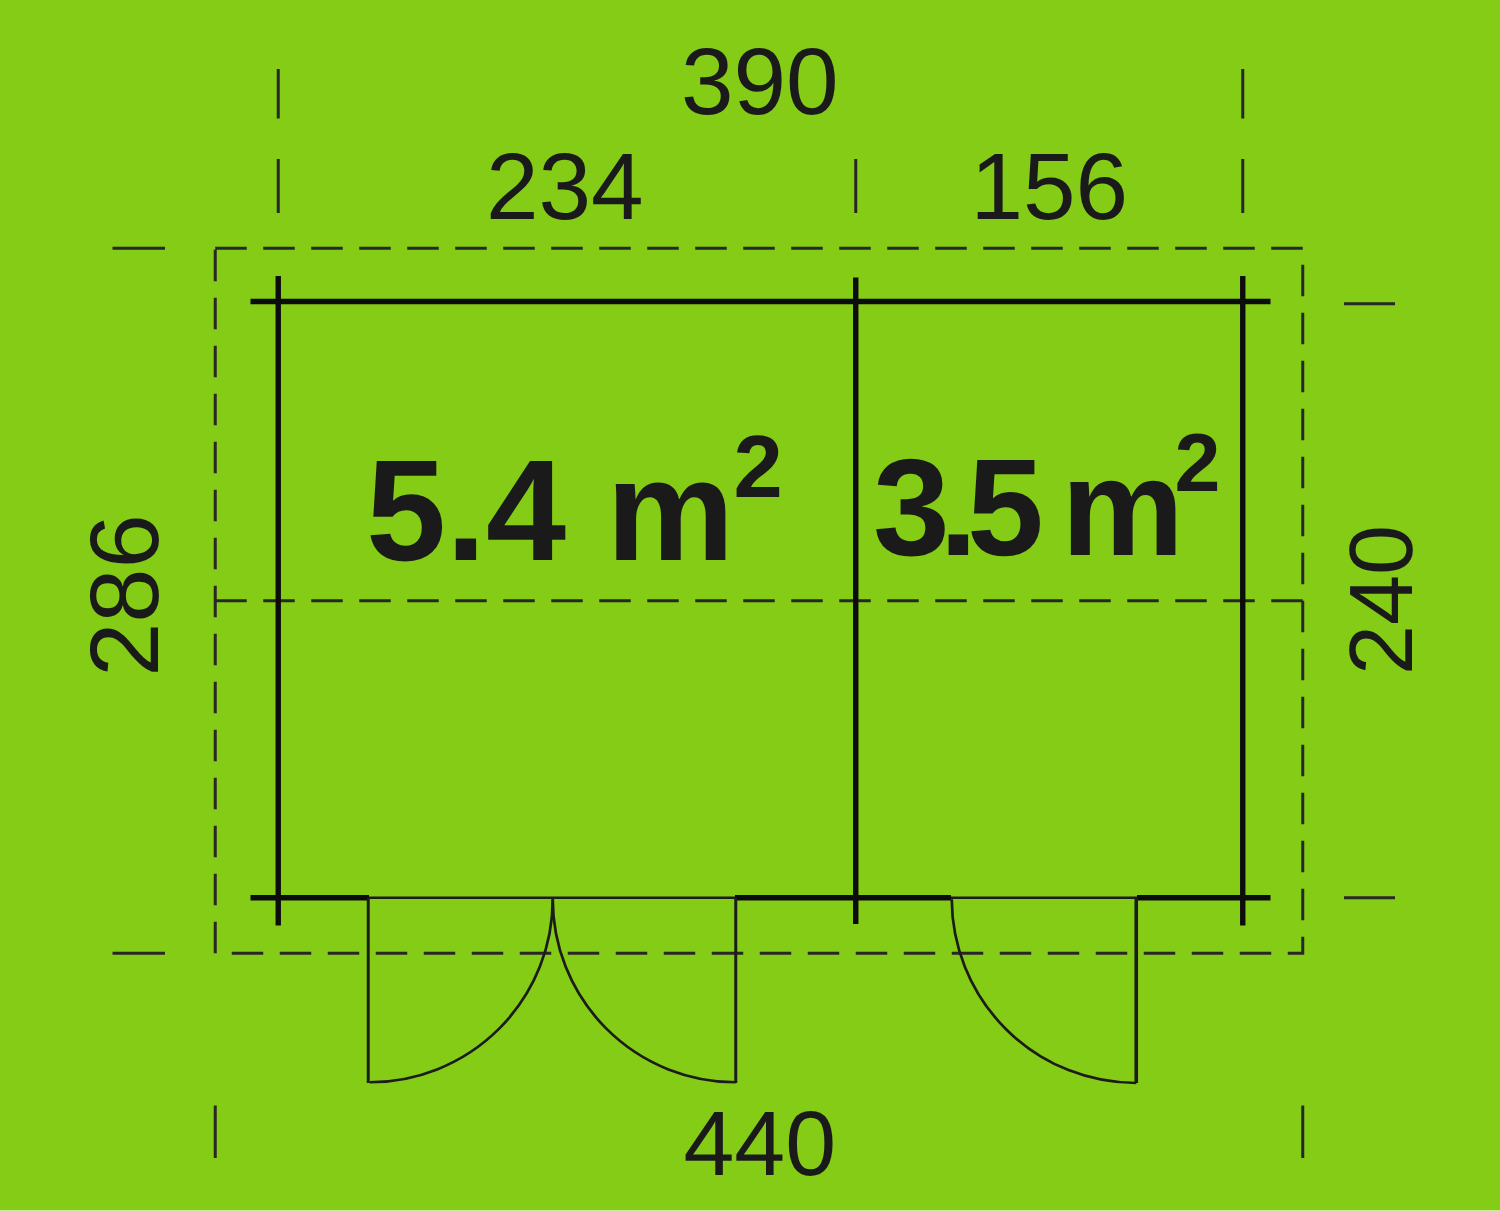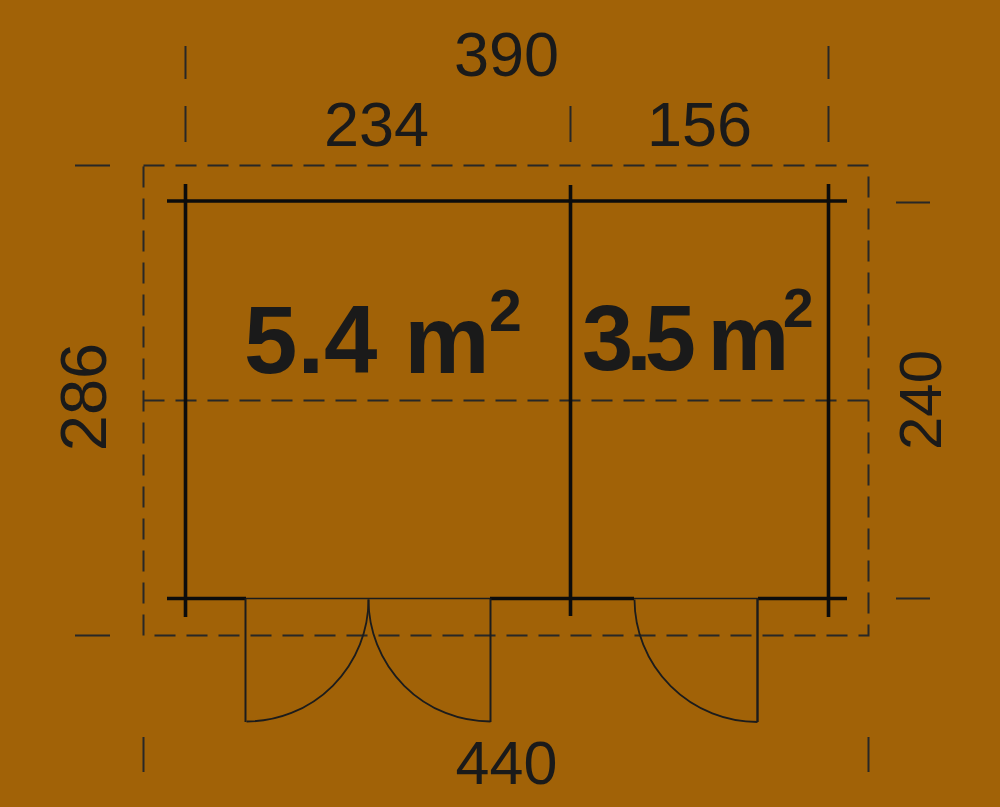--- a/index.html
+++ b/index.html
@@ -1,16 +1,16 @@
 <!DOCTYPE html>
 <html><head>
 <meta charset="utf-8">
 <style>
   html,body{margin:0;padding:0;background:#ffffff;}
-  .page{position:relative;width:1000px;height:807px;background:#a16207;overflow:hidden;}
+  .page{position:relative;width:1000px;height:807px;background:#84cc16;overflow:hidden;}
   text{font-family:"Liberation Sans", sans-serif;fill:#1a1a1a;}
 </style>
 </head>
 <body>
 <div class="page">
 <svg width="1000" height="807" viewBox="0 0 1000 807">
 
   <rect x="143.5" y="165.5" width="725" height="470" fill="none" stroke="#272727" stroke-width="2" stroke-dasharray="21 11"></rect>
 
   <line x1="143.5" y1="400.5" x2="868.5" y2="400.5" stroke="#272727" stroke-width="2" stroke-dasharray="21 11"></line>

